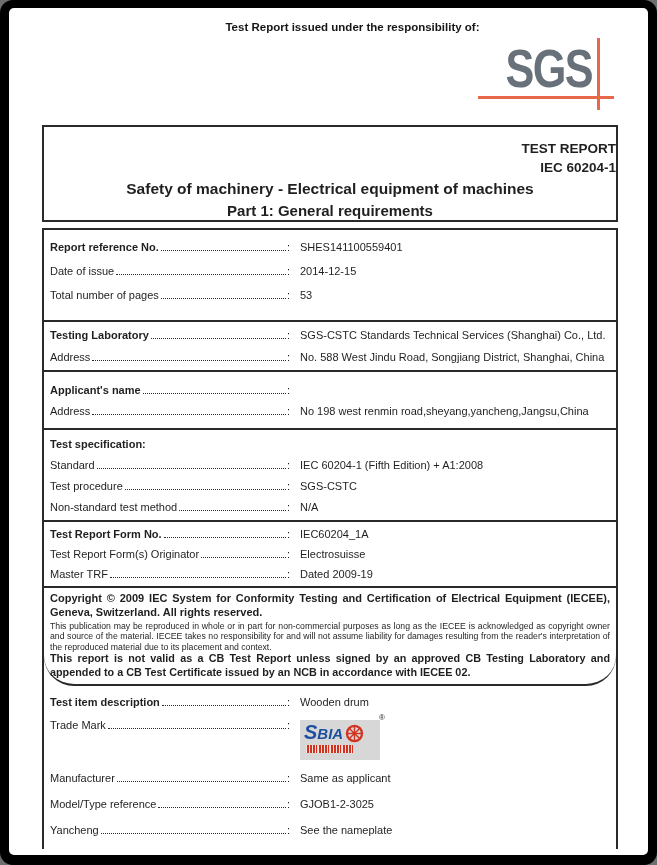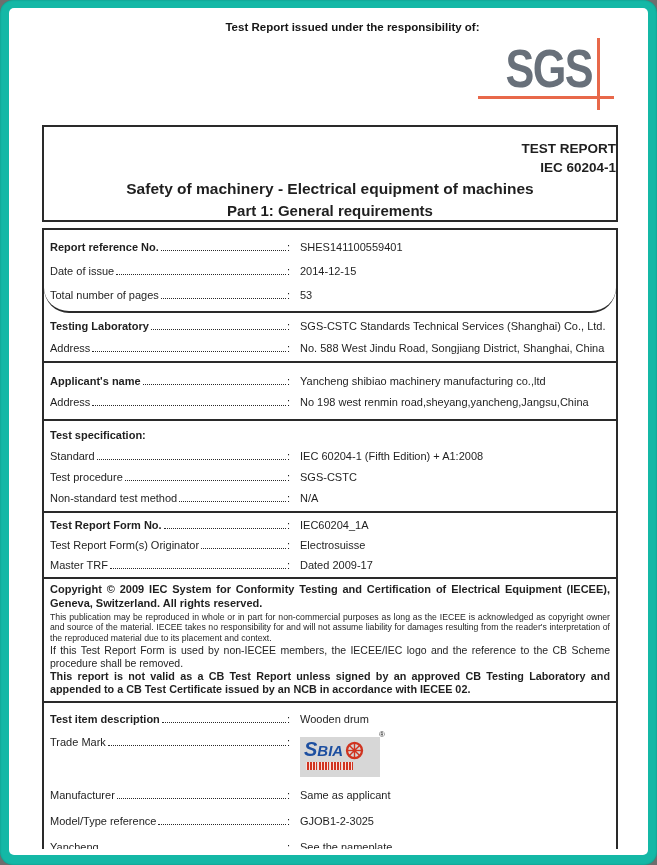--- a/index.html
+++ b/index.html
@@ -5,21 +5,21 @@
   * { margin:0; padding:0; box-sizing:border-box; }
   html, body { width:657px; height:865px; }
   body {
     position:relative; overflow:hidden;
     background:#6e6e6e;
     font-family:"Liberation Sans", sans-serif;
     color:#1f1f1f;
   }
   .canvas {
     position:absolute; inset:0;
-    background:#14b8a6;
+    background:#000000;
     border-radius:13px;
     box-shadow: inset 0 0 2px rgba(0,0,0,.25);
   }
   .page {
     position:absolute; inset:8px 9px 10px 9px;
     background:#ffffff;
     border-radius:5px;
   }
 
   
@@ -56,29 +56,29 @@
   .sec:last-child { border-bottom:none; }
 
   .row { display:flex; align-items:center; padding-left:6px; padding-right:4px; }
   .leader { display:flex; align-items:baseline; width:240px; flex:0 0 240px; }
   .lbl { font-size:11px; white-space:nowrap; }
   .b   { font-weight:bold; }
   .dots { flex:1 1 auto; border-bottom:1.7px dotted #2a2a2a; margin:0 1px 2px 2px; min-width:8px; }
   .colon { font-size:11px; }
   .val { font-size:11px; margin-left:10px; white-space:nowrap; }
 
-  .sec-refs { padding:5px 0 4px;border-radius:25px; }  .sec-refs .row { height:24px; }
+  .sec-refs { padding:5px 0 13px; }  .sec-refs .row { height:24px; }
   .sec-lab  { padding:2px 0; }      .sec-lab .row  { height:22px; }
   .sec-app  { padding:7px 0; }      .sec-app .row  { height:21px; }
   .sec-spec { padding:3px 0; }      .sec-spec .row { height:21px;align-items:center; }
   .sec-trf  { padding:2px 0; }      .sec-trf .row  { height:20px; }
   .sec-item { padding:3px 0 0; }    .sec-item .row { height:26px; }
 
   
-  .sec-copy { padding:4px 6px 5px; }
+  .sec-copy { padding:4px 6px 5px;border-radius:30px; }
   .cp1 { font-size:11px;   font-weight:bold; text-align:justify; line-height:1.25; }
   .cp2 { font-size:8.7px;  text-align:justify; line-height:1.22; margin-top:1px; color:#262626; }
   .cp3 { font-size:10.5px; text-align:justify; line-height:1.2;  margin-top:1px; }
   .cp4 { font-size:10.8px; font-weight:bold; text-align:justify; line-height:1.22; }
 
   
   .row-tm { height:50px !important; align-items:flex-start !important; padding-top:4px; }
   .tm-wrap { position:relative; display:inline-block; margin-top:1px; }
   .tm-box { display:block; width:80px; height:40px; background:#d7d7d7; padding:3px 4px 2px; }
   .tm-top { display:flex; align-items:center; }
@@ -162,21 +162,20 @@
       </div>
     </div>
 
     <div class="sec sec-app">
       <div class="row">
         <span class="leader">
               <span class="lbl b">Applicant's name</span>
               <span class="dots"></span>
               <span class="colon">:</span>
             </span>
-        <span class="val">Yancheng shibiao machinery manufacturing co.,ltd</span>
       </div>
       <div class="row">
         <span class="leader">
               <span class="lbl">Address</span>
               <span class="dots"></span>
               <span class="colon">:</span>
             </span>
         <span class="val">No 198 west renmin road,sheyang,yancheng,Jangsu,China</span>
       </div>
     </div>
@@ -227,28 +226,27 @@
               <span class="colon">:</span>
             </span>
         <span class="val">Electrosuisse</span>
       </div>
       <div class="row">
         <span class="leader">
               <span class="lbl">Master TRF</span>
               <span class="dots"></span>
               <span class="colon">:</span>
             </span>
-        <span class="val">Dated 2009-17</span>
+        <span class="val">Dated 2009-19</span>
       </div>
     </div>
 
     <div class="sec sec-copy">
       <div class="cp1">Copyright © 2009 IEC System for Conformity Testing and Certification of Electrical Equipment (IECEE), Geneva, Switzerland. All rights reserved.</div>
       <div class="cp2">This publication may be reproduced in whole or in part for non-commercial purposes as long as the IECEE is acknowledged as copyright owner and source of the material. IECEE takes no responsibility for and will not assume liability for damages resulting from the reader's interpretation of the reproduced material due to its placement and context.</div>
-      <div class="cp3">If this Test Report Form is used by non-IECEE members, the IECEE/IEC logo and the reference to the CB Scheme procedure shall be removed.</div>
       <div class="cp4">This report is not valid as a CB Test Report unless signed by an approved CB Testing Laboratory and appended to a CB Test Certificate issued by an NCB in accordance with IECEE 02.</div>
     </div>
 
     <div class="sec sec-item">
       <div class="row">
         <span class="leader">
               <span class="lbl b">Test item description</span>
               <span class="dots"></span>
               <span class="colon">:</span>
             </span>

